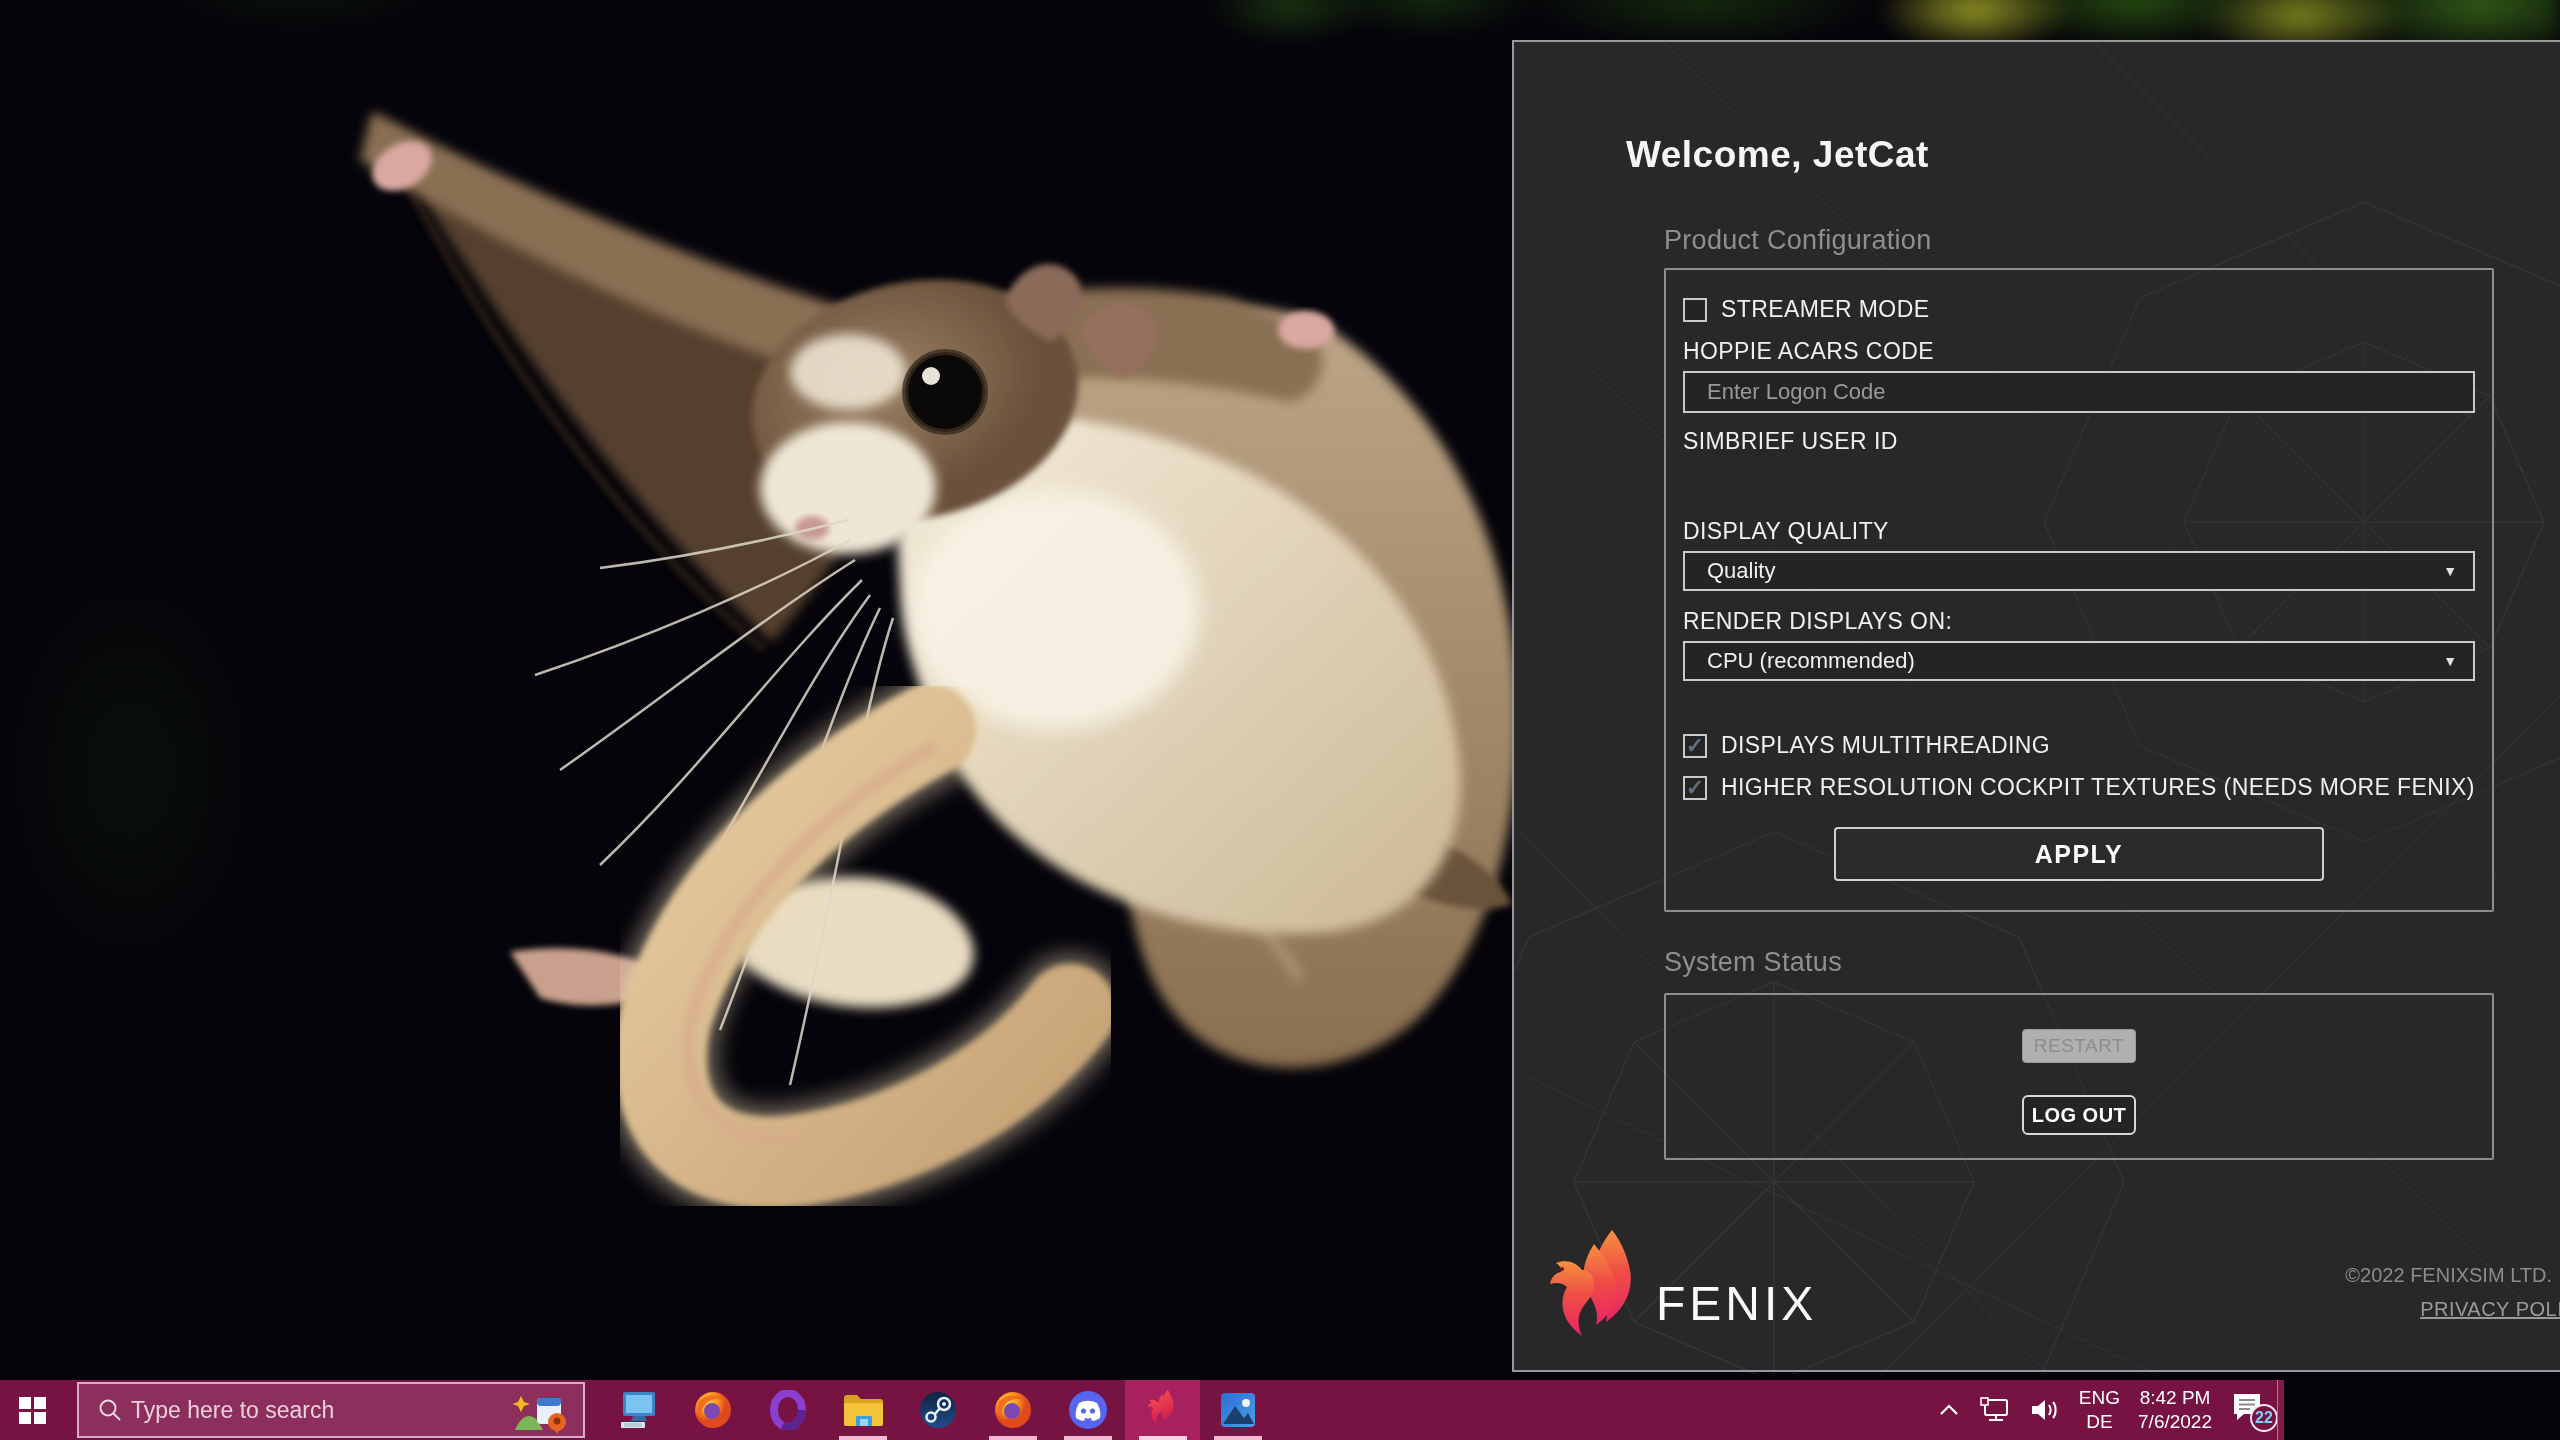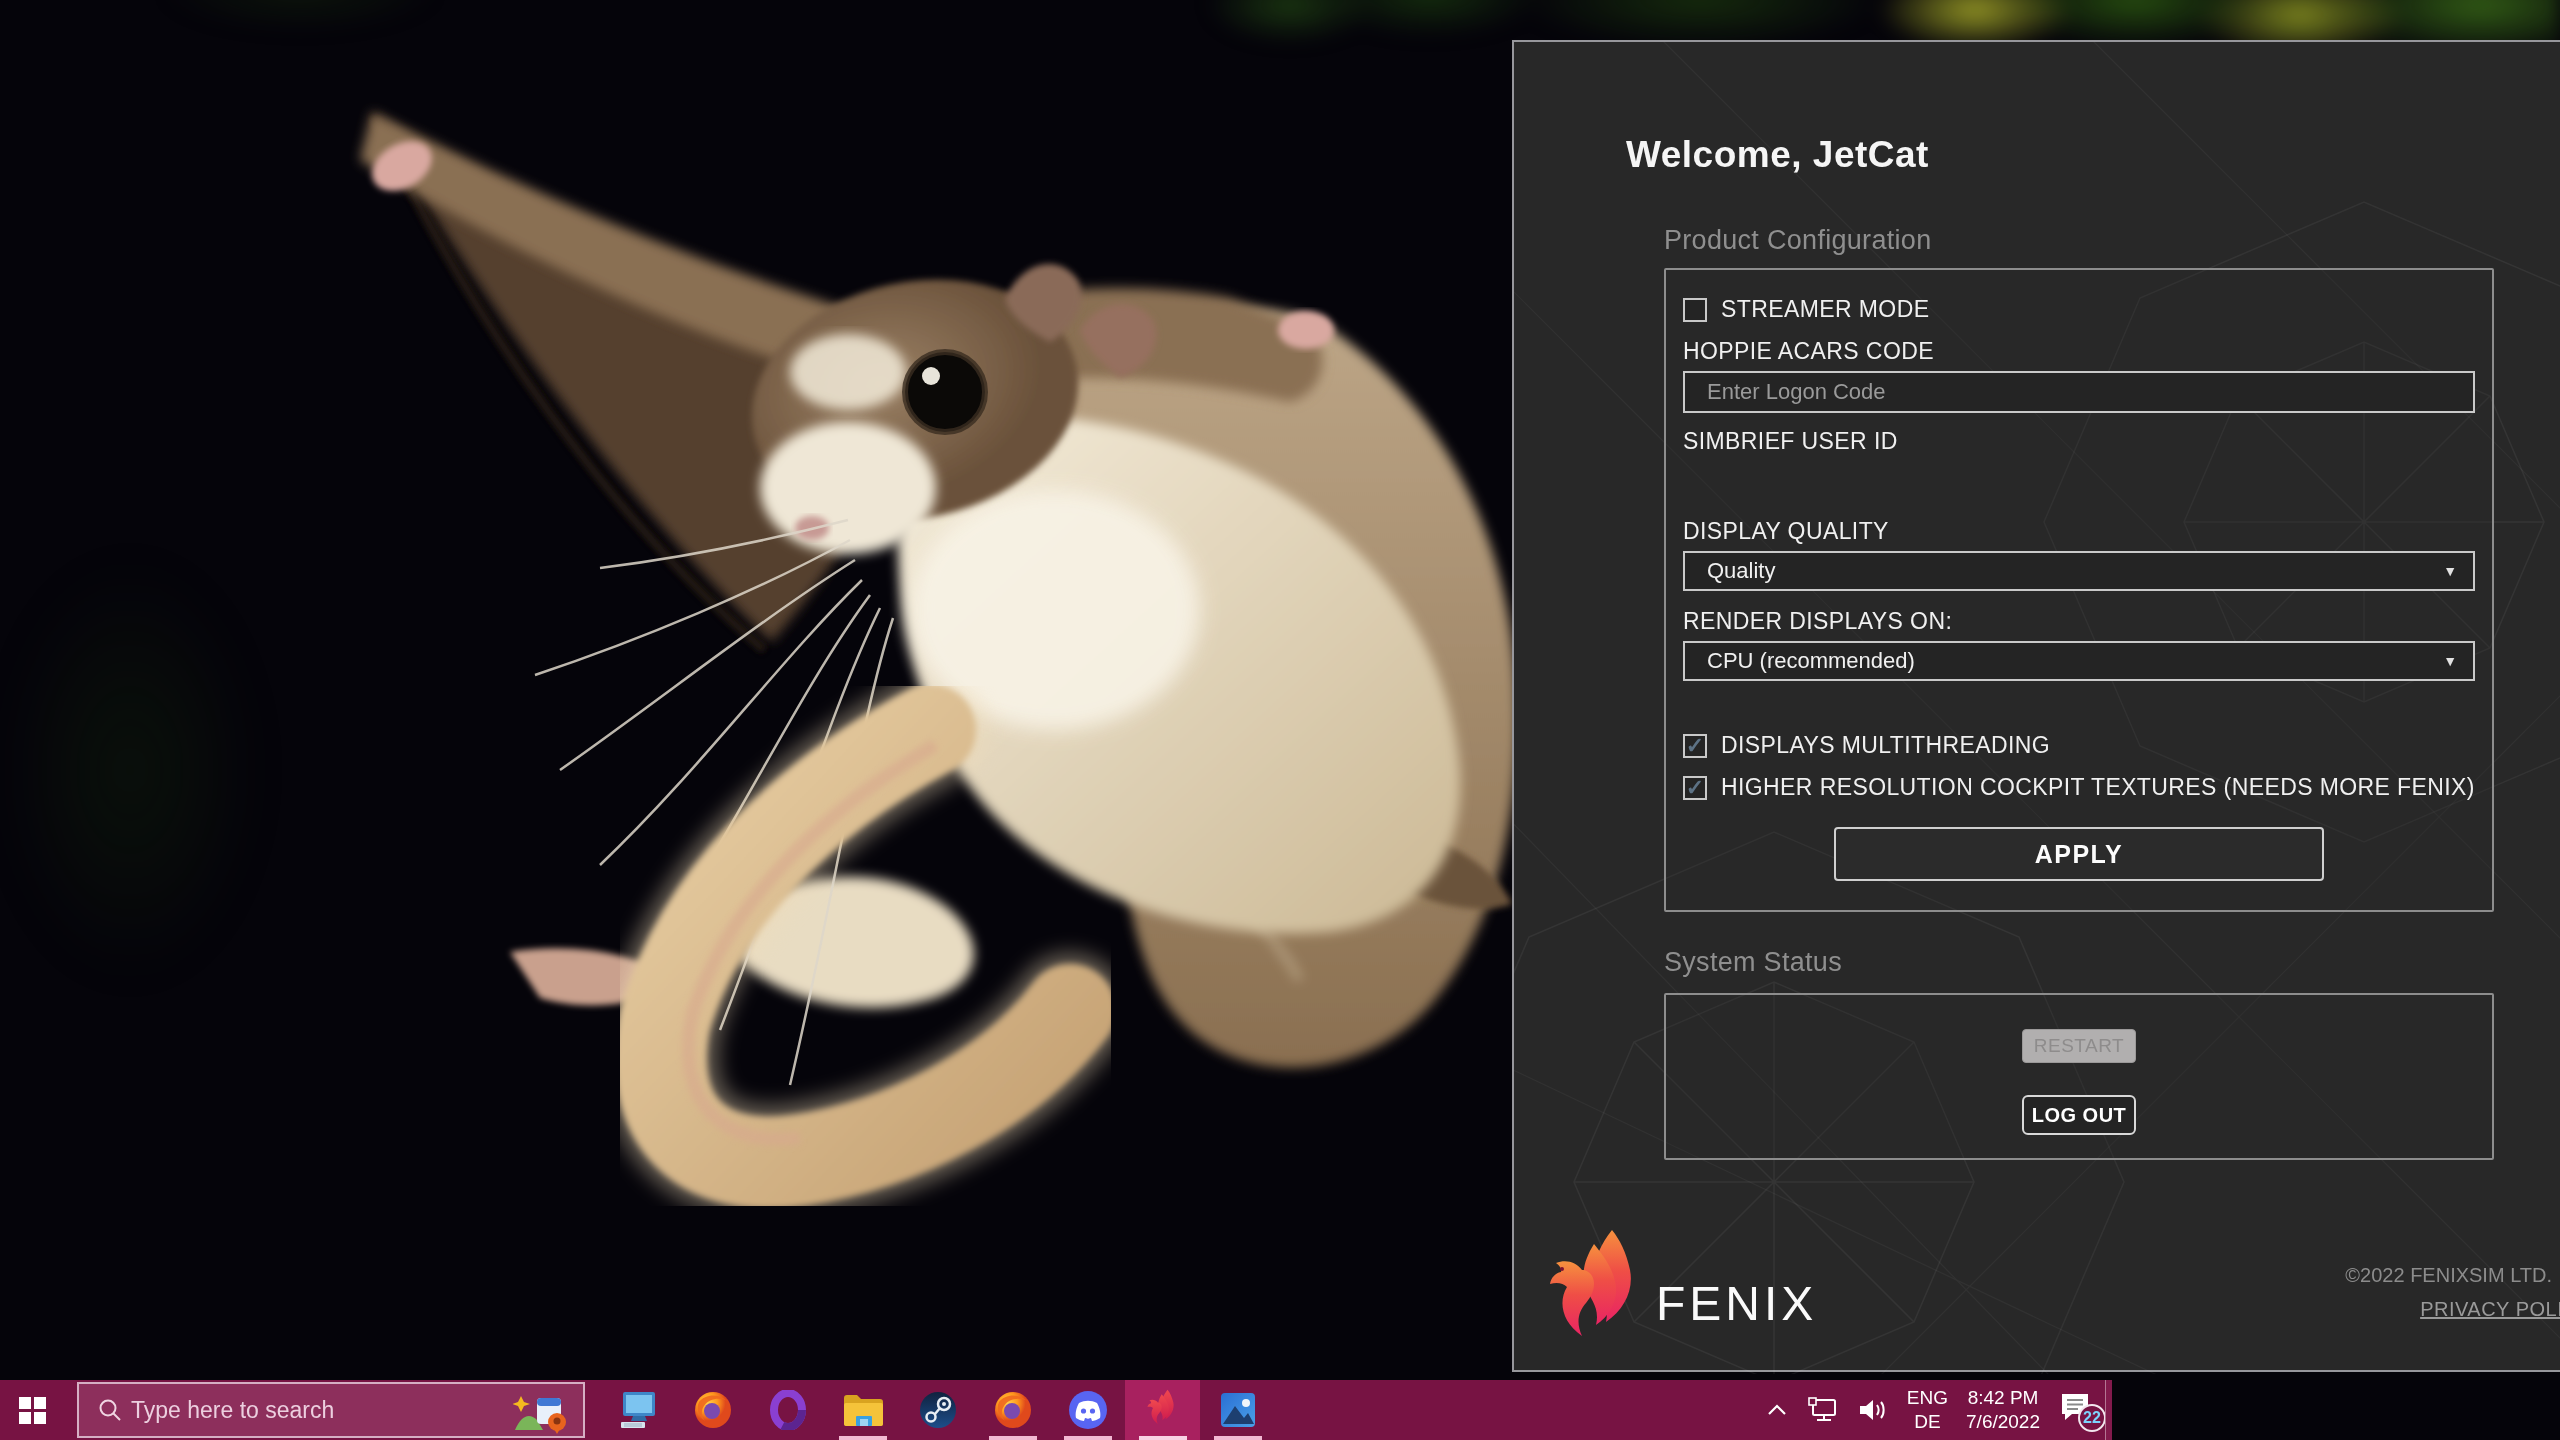--- a/index.html
+++ b/index.html
@@ -70,21 +70,21 @@
     font-size:20px; font-weight:bold; letter-spacing:.5px; display:flex; align-items:center; justify-content:center; }
 
   .brand-logo { position:absolute; left:34px; top:1186px; }
   .brand-name { position:absolute; left:142px; top:1234px; font-size:48px; font-weight:300;
     color:#fafafa; letter-spacing:4px; }
   .copyright { position:absolute; right:8px; top:1222px; font-size:20px; color:#8c8c8c; white-space:nowrap; }
   .privacy { position:absolute; right:-32px; top:1256px; font-size:20px; color:#9a9a9a;
     text-decoration:underline; white-space:nowrap; letter-spacing:.5px; }
 
   
-  .taskbar { position:absolute; left:0; top:1380px; width:2112px; height:60px; background:#771343; display:flex; }
+  .taskbar { position:absolute; left:0; top:1380px; width:2284px; height:60px; background:#771343; display:flex; }
   .start-btn { width:64px; height:60px; display:flex; align-items:center; justify-content:center; }
   .win-logo { width:27px; height:27px; display:grid; grid-template-columns:12px 12px; grid-template-rows:12px 12px; gap:3px; }
   .win-logo span { background:#ffffff; }
   .search-box { position:absolute; left:77px; top:2px; width:508px; height:56px; background:#8d2f5c;
     border:2px solid #d6aec4; display:flex; align-items:center; }
   .search-box input { flex:1; background:transparent; border:none; outline:none; color:#f4dcea;
     font-size:23px; font-family:"Liberation Sans", sans-serif; padding-left:8px; }
   .search-box input::placeholder { color:#eccfdf; }
   .search-glyph { margin-left:18px; }
   .highlights { position:absolute; right:14px; top:6px; width:56px; height:44px; }

